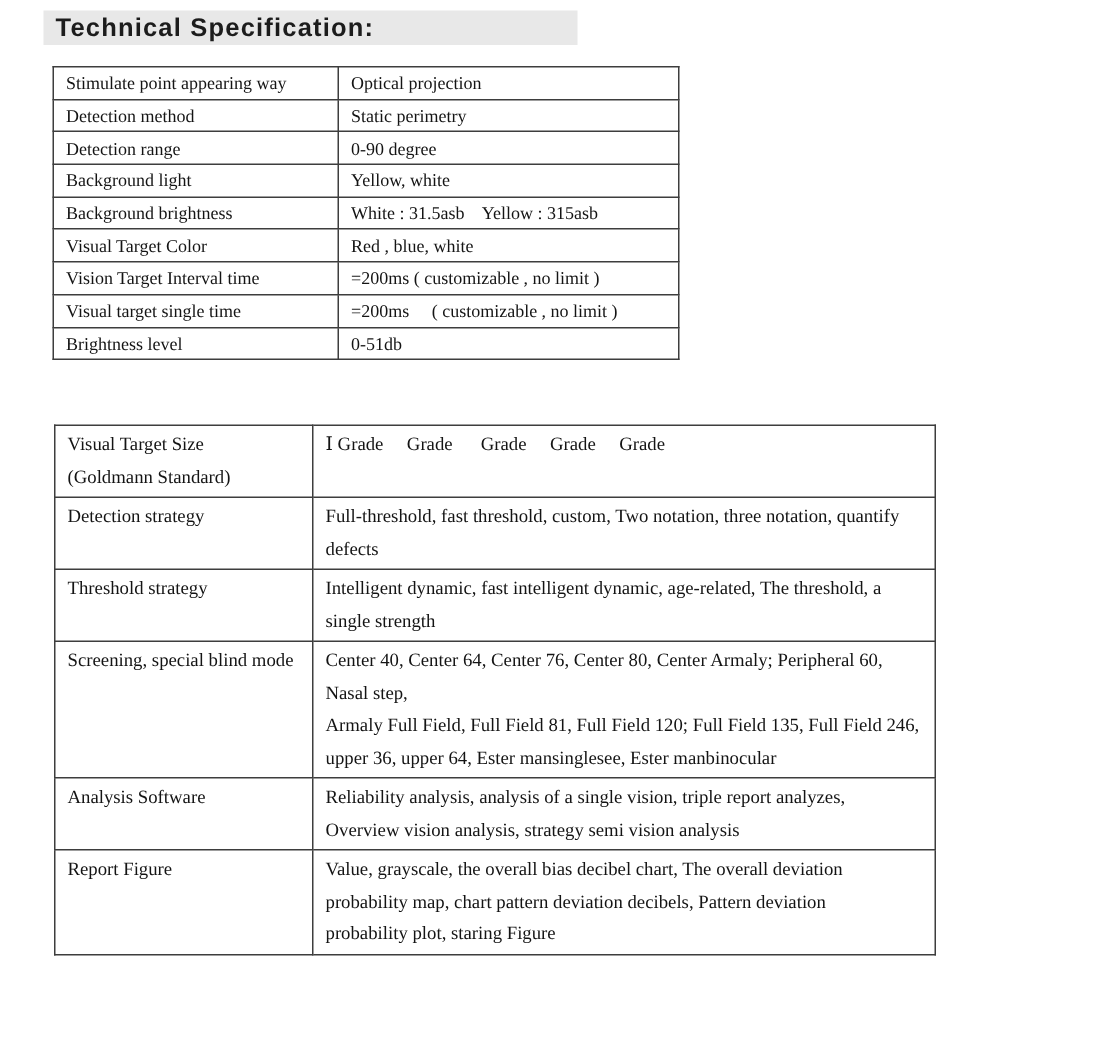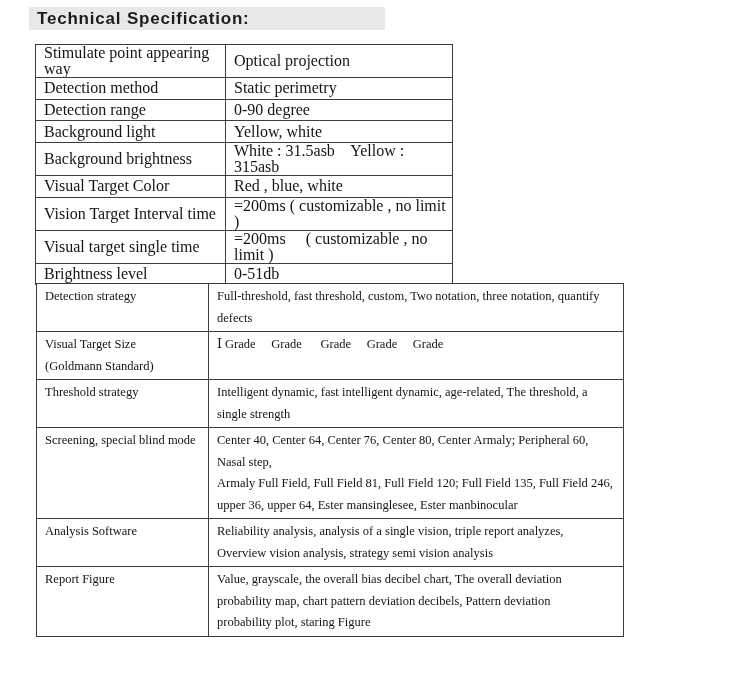--- a/index.html
+++ b/index.html
@@ -37,21 +37,21 @@
   }
   table.spec td {
     border: 1px solid #3d3d3d;
     vertical-align: middle;
     white-space: pre-wrap;
     overflow: hidden;
   }
 
   
   #table1 { left: 35px; top: 44px; width: 417px; }
-  #table1 td { height: 21.7px; font-size: 16px; line-height: 16px; padding: 0 4px 0 8px; }
+  #table1 td { height: 21.7px; font-size: 12px; line-height: 16px; padding: 0 4px 0 8px; }
   #table1 col.c1 { width: 190px; }
   #table1 col.c2 { width: 227px; }
 
   
   #table2 { left: 36px; top: 283px; width: 587px; }
   #table2 td {
     font-size: 12.5px;
     line-height: 21.5px;
     vertical-align: top;
     padding: 2px 4px 2px 8px;
@@ -113,28 +113,28 @@
       </tbody>
   </table>
 
   <table class="spec" id="table2">
     <colgroup>
         <col class="c1">
         <col class="c2">
       </colgroup>
     <tbody>
         <tr>
+          <td>Visual Target Size
+(Goldmann Standard)</td>
+          <td>Ⅰ Grade     Grade      Grade     Grade     Grade</td>
+        </tr>
+        <tr>
           <td>Detection strategy</td>
           <td>Full-threshold, fast threshold, custom, Two notation, three notation, quantify
 defects</td>
-        </tr>
-        <tr>
-          <td>Visual Target Size
-(Goldmann Standard)</td>
-          <td>Ⅰ Grade     Grade      Grade     Grade     Grade</td>
         </tr>
         <tr>
           <td>Threshold strategy</td>
           <td>Intelligent dynamic, fast intelligent dynamic, age-related, The threshold, a
 single strength</td>
         </tr>
         <tr>
           <td>Screening, special blind mode</td>
           <td>Center 40, Center 64, Center 76, Center 80, Center Armaly; Peripheral 60,
 Nasal step,

